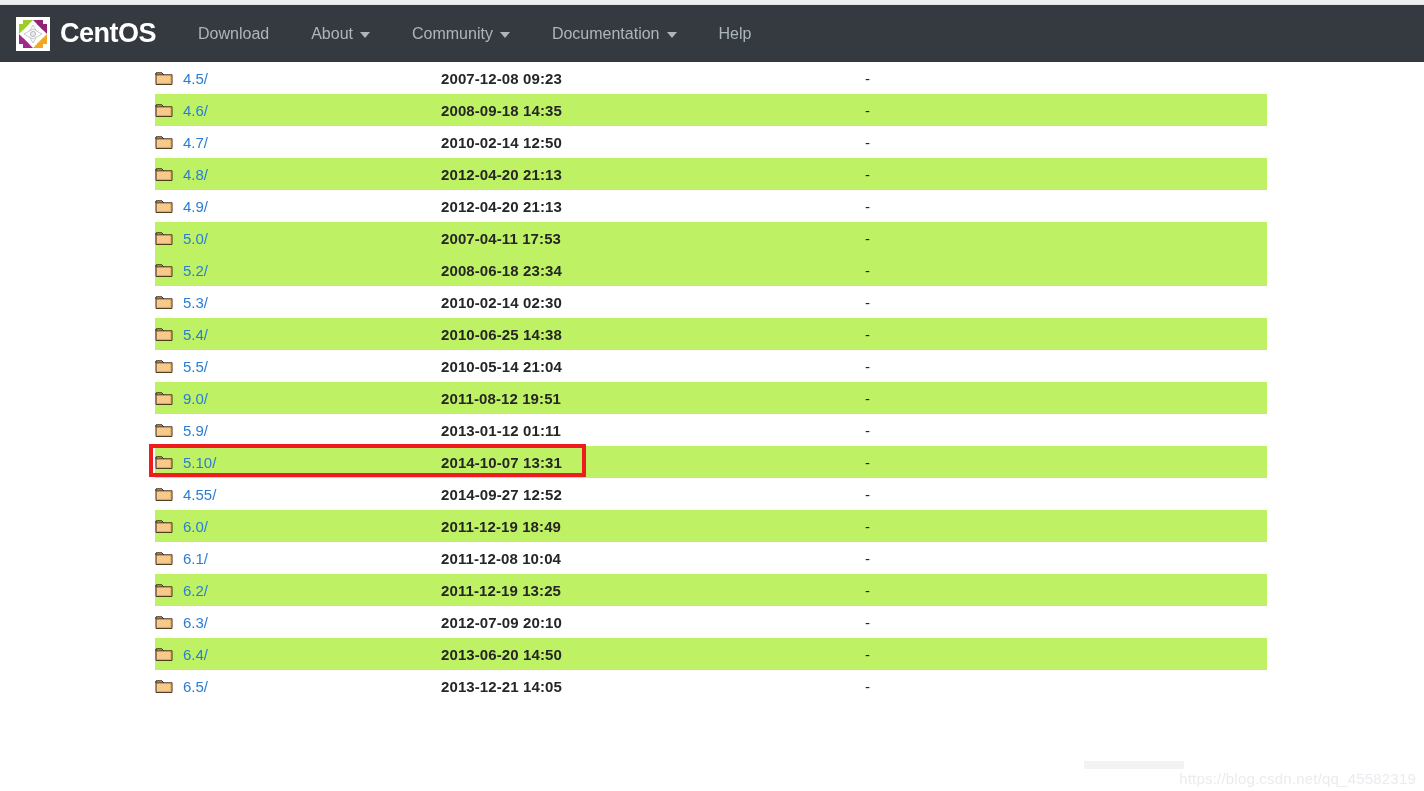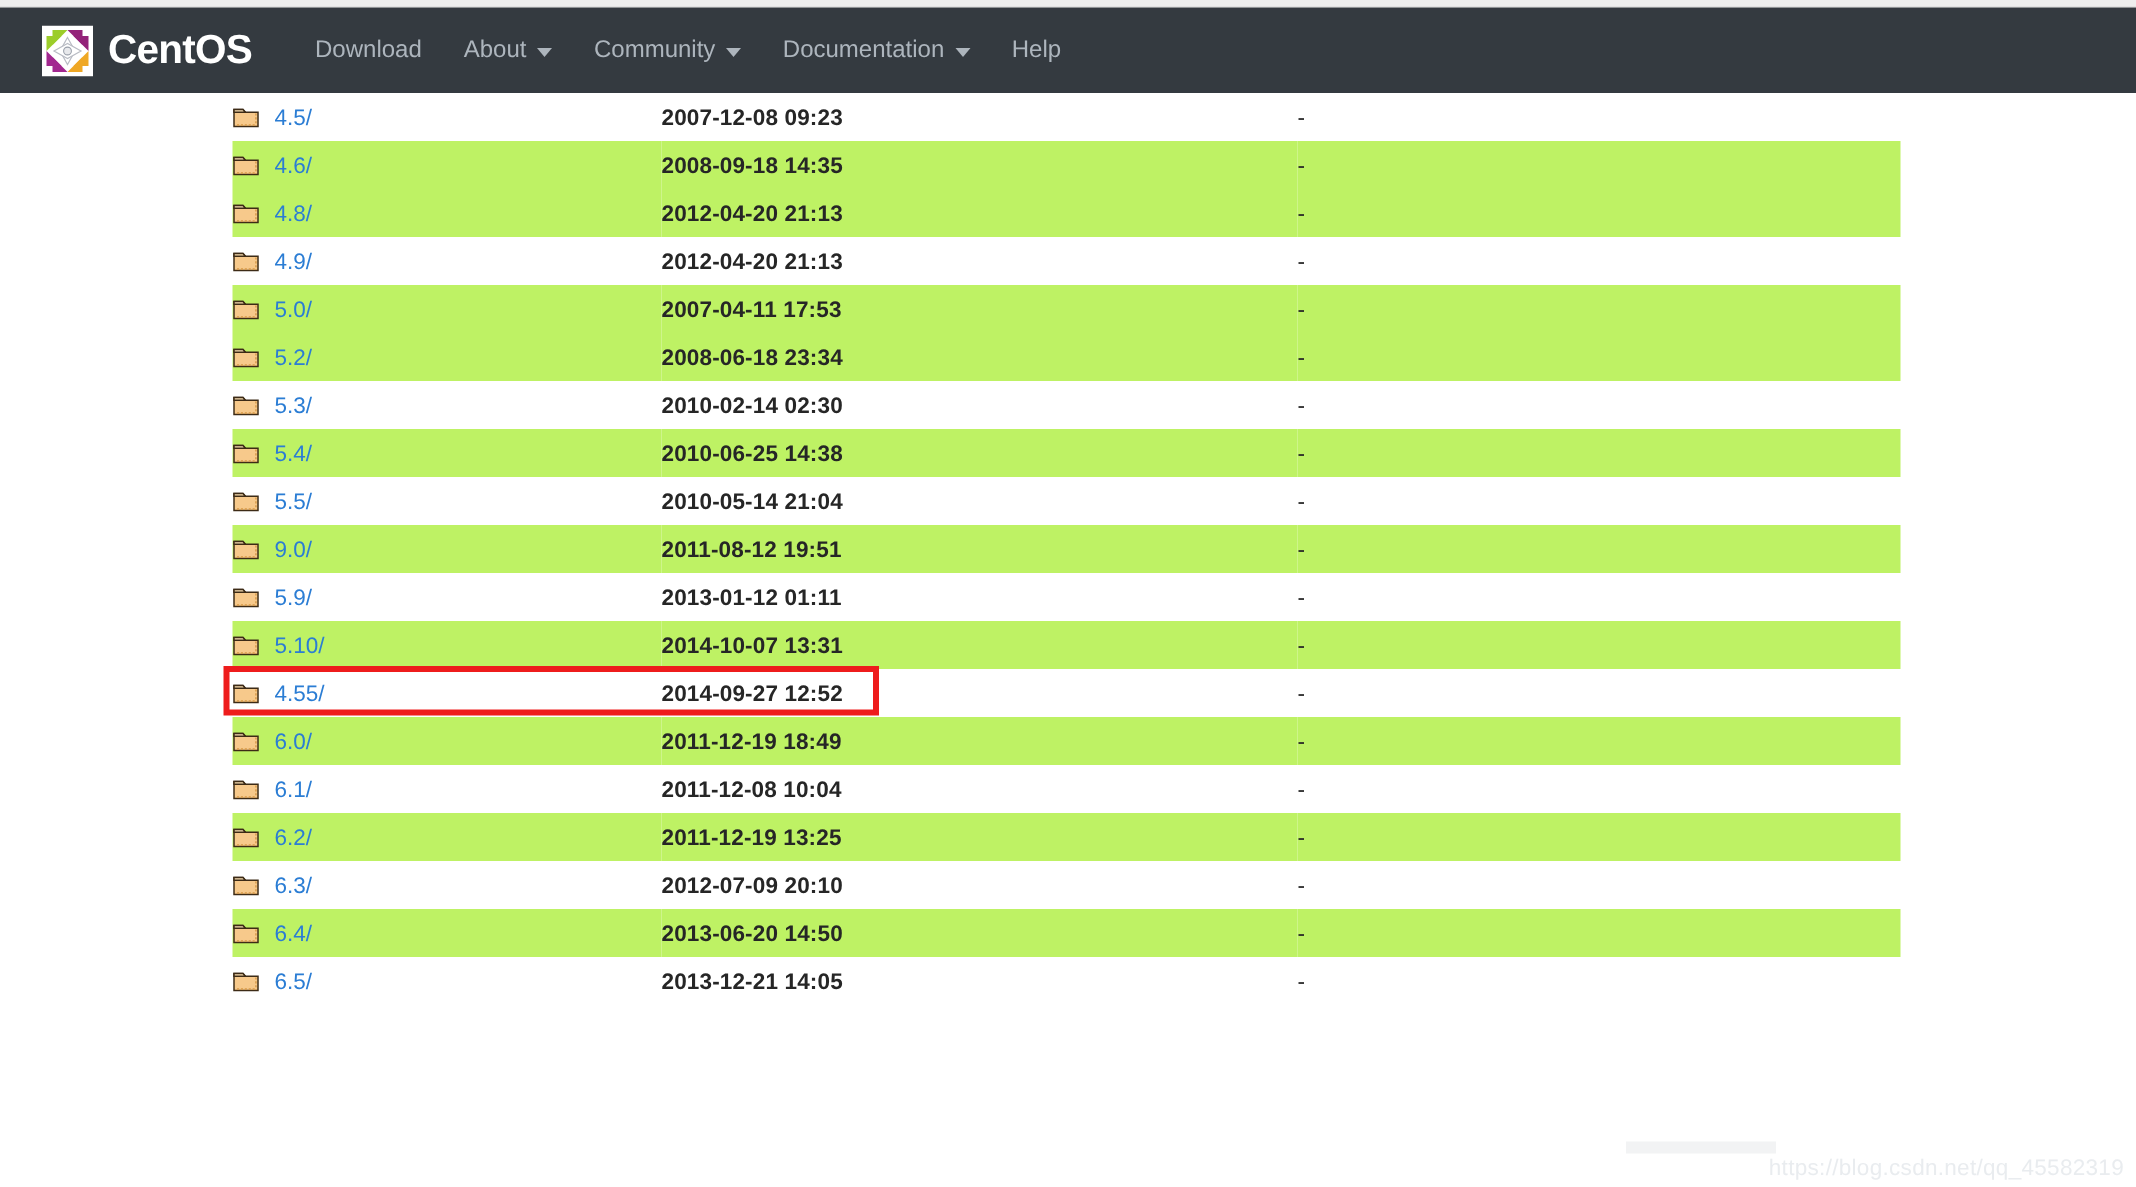--- a/index.html
+++ b/index.html
@@ -19,21 +19,21 @@
     border-bottom: 1px solid #e2e2e2;
     width: 100%;
   }
 
   
   .navbar {
     height: 57px;
     background: #343a40;
     display: flex;
     align-items: center;
-    padding-left: 28px;
+    padding-left: 16px;
     width: 100%;
   }
   .brand {
     display: flex;
     align-items: center;
     gap: 10px;
     margin-right: 28px;
     text-decoration: none;
   }
   .logo {
@@ -46,21 +46,21 @@
     color: #ffffff;
     font-size: 27px;
     font-weight: bold;
     letter-spacing: -0.5px;
     line-height: 1;
     font-family: "Liberation Sans", sans-serif;
   }
   .nav-items {
     display: flex;
     align-items: center;
-    gap: 0px;
+    gap: 14px;
     justify-content: center;
   }
   .nav-link {
     color: #adb5bd;
     font-size: 16px;
     text-decoration: none;
     padding: 8px 14px;
     display: flex;
     align-items: center;
     gap: 7px;
@@ -229,20 +229,36 @@
       <path d="M1 3 h6 l1.6 1.8 H1 Z" fill="#fbe0b4" stroke="#3d2b16" stroke-width="1"></path>
       <path d="M15.6 5.6 v8 M3 13.4 h12.6" stroke="#d79a4a" stroke-width="1" fill="none" stroke-dasharray="1.4 1.2"></path>
     </svg>
               </span>
               <a class="dir-link" href="#">4.6/</a>
             </span>
           </td>
           <td class="col-date"><span class="date-txt">2008-09-18 14:35</span></td>
           <td class="col-size"><span class="size-txt">-</span></td>
         </tr>
+        <tr>
+          <td class="col-name">
+            <span class="name-cell">
+              <span>
+    <svg class="folder-icon" width="18" height="16" viewBox="0 0 18 16" xmlns="http://www.w3.org/2000/svg">
+      <path d="M1 3 h6 l1.6 1.8 H17 v9.6 H1 Z" fill="#f7c98b" stroke="#3d2b16" stroke-width="1"></path>
+      <path d="M1 3 h6 l1.6 1.8 H1 Z" fill="#fbe0b4" stroke="#3d2b16" stroke-width="1"></path>
+      <path d="M15.6 5.6 v8 M3 13.4 h12.6" stroke="#d79a4a" stroke-width="1" fill="none" stroke-dasharray="1.4 1.2"></path>
+    </svg>
+              </span>
+              <a class="dir-link" href="#">4.7/</a>
+            </span>
+          </td>
+          <td class="col-date"><span class="date-txt">2010-02-14 12:50</span></td>
+          <td class="col-size"><span class="size-txt">-</span></td>
+        </tr>
         <tr class="striped">
           <td class="col-name">
             <span class="name-cell">
               <span>
     <svg class="folder-icon" width="18" height="16" viewBox="0 0 18 16" xmlns="http://www.w3.org/2000/svg">
       <path d="M1 3 h6 l1.6 1.8 H17 v9.6 H1 Z" fill="#f7c98b" stroke="#3d2b16" stroke-width="1"></path>
       <path d="M1 3 h6 l1.6 1.8 H1 Z" fill="#fbe0b4" stroke="#3d2b16" stroke-width="1"></path>
       <path d="M15.6 5.6 v8 M3 13.4 h12.6" stroke="#d79a4a" stroke-width="1" fill="none" stroke-dasharray="1.4 1.2"></path>
     </svg>
               </span>

